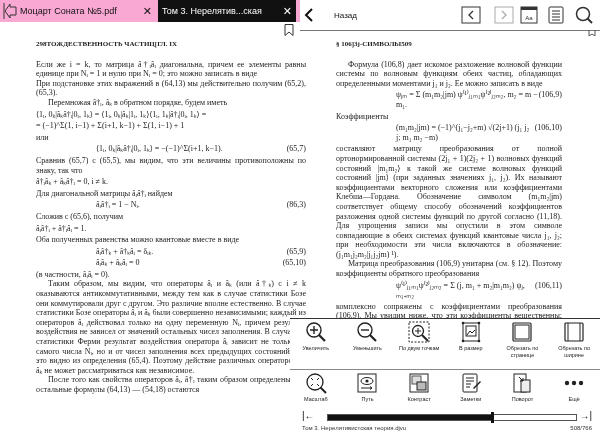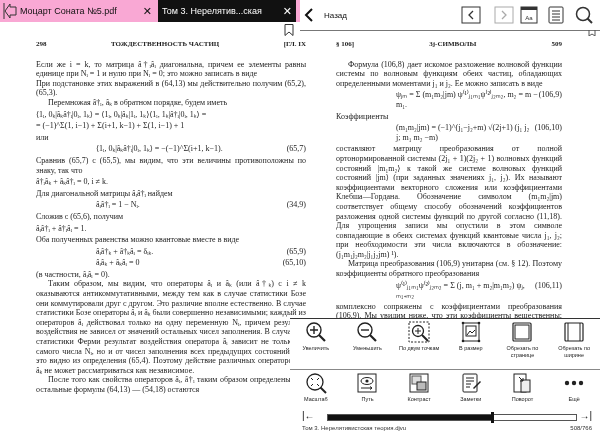--- a/index.html
+++ b/index.html
@@ -8,28 +8,28 @@
   
   .tabbar { position:absolute; left:0; top:0; width:300px; height:22px; background:#f9a8d4; }
   .tab-back { position:absolute; left:2px; top:2px; width:16px; height:18px; }
   .tab1 { position:absolute; left:20px; top:2px; width:134px; height:18px; font-size:9px; line-height:18px; }
   .tab1 .close { position:absolute; right:2px; top:0; font-size:11px; }
   .tab2 { position:absolute; left:158px; top:0; width:138px; height:22px; background:#111; color:#fff; font-size:9px; line-height:22px; padding-left:4px; box-sizing:border-box; }
   .tab2 .close { position:absolute; right:4px; top:0; font-size:11px; }
   .bookmark-left { position:absolute; left:284px; top:24px; width:10px; height:12px; }
   
   .topbar { position:absolute; left:300px; top:0; width:300px; height:30px; background:#fff; border-bottom:1px solid #777; }
-  .back-btn { position:absolute; left:4px; top:6px; height:18px; display:flex; align-items:center; gap:10px; font-size:8px; }
+  .back-btn { position:absolute; left:4px; top:6px; height:18px; display:flex; align-items:center; gap:20px; font-size:8px; }
   .tb-icon { position:absolute; top:5px; width:20px; height:20px; }
   .bookmark-right { position:absolute; left:588px; top:30px; width:8px; height:6px; }
   
   .page { position:absolute; top:40px; width:270px; font-family:"Liberation Serif", serif; font-size:8px; line-height:9.6px; color:#222; }
   .page.left { left:36px; }
   .page.right { left:336px; width:226px; }
-  .page .hdr { display:flex; justify-content:space-between; font-size:7px; font-weight:bold; margin-bottom:10px; }
+  .page .hdr { display:flex; justify-content:flex-start; font-size:7px; font-weight:bold; margin-bottom:10px; }
   .page p { margin:0; text-align:justify; }
   .page .ind { text-indent:12px; }
   .page .eq { display:flex; justify-content:space-between; padding-left:60px; margin:2px 0; }
   .page .eq.center { justify-content:flex-start; padding-left:0; }
   
   .toolbar { position:absolute; left:290px; top:318px; width:310px; height:116px; background:#fff; border-top:1px solid #333; }
   .row { position:absolute; left:0; width:310px; display:flex; justify-content:space-around; }
   .row1 { top:2px; }
   .row2 { top:50px; border-top:1px solid #888; padding-top:2px; }
   .tool { width:50px; display:flex; flex-direction:column; align-items:center; font-size:5.5px; text-align:center; line-height:6.5px; color:#222; }
@@ -83,21 +83,21 @@
         <span>⟨1ᵢ, 0ₖ|âₖâ†ᵢ|0ᵢ, 1ₖ⟩ = −(−1)^Σ(i+1, k−1).</span>
         <span>(65,7)</span>
       </div>
       <p>Сравнив (65,7) с (65,5), мы видим, что эти величины противоположны по знаку, так что</p>
       <div class="eq center">
         <span>â†ᵢâₖ + âₖâ†ᵢ = 0,     i ≠ k.</span>
       </div>
       <p>Для диагональной матрицы âᵢâ†ᵢ найдем</p>
       <div class="eq">
         <span>âᵢâ†ᵢ = 1 − Nᵢ.</span>
-        <span>(34,9)</span>
+        <span>(86,3)</span>
       </div>
       <p>Сложив с (65,6), получим</p>
       <div class="eq center">
         <span>âᵢâ†ᵢ + â†ᵢâᵢ = 1.</span>
       </div>
       <p>Оба полученных равенства можно квантовые вместе в виде</p>
       <div class="eq">
         <span>âᵢâ†ₖ + â†ₖâᵢ = δᵢₖ.</span>
         <span>(65,9)</span>
       </div>

